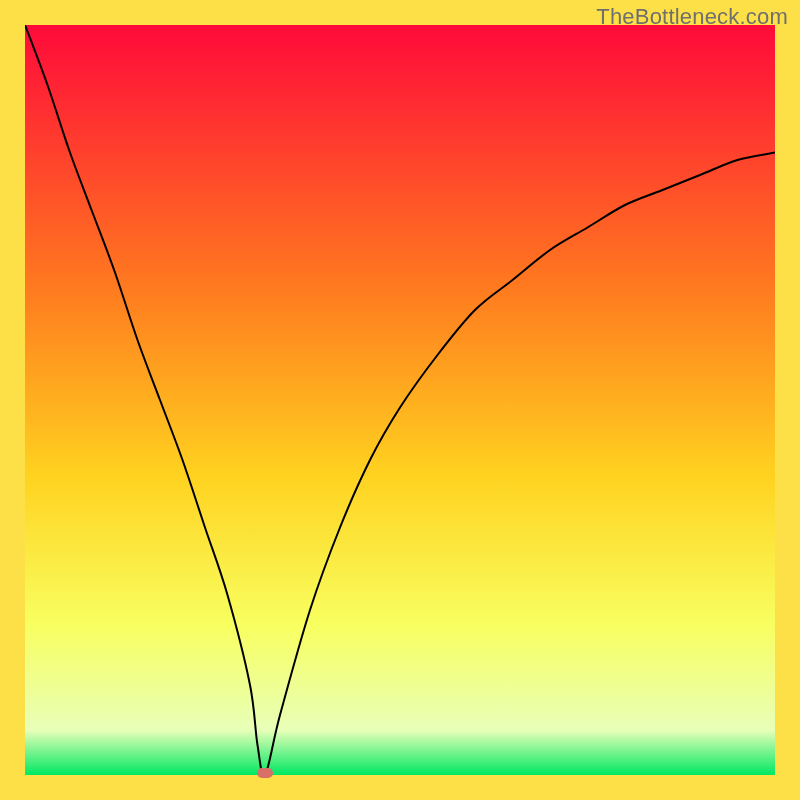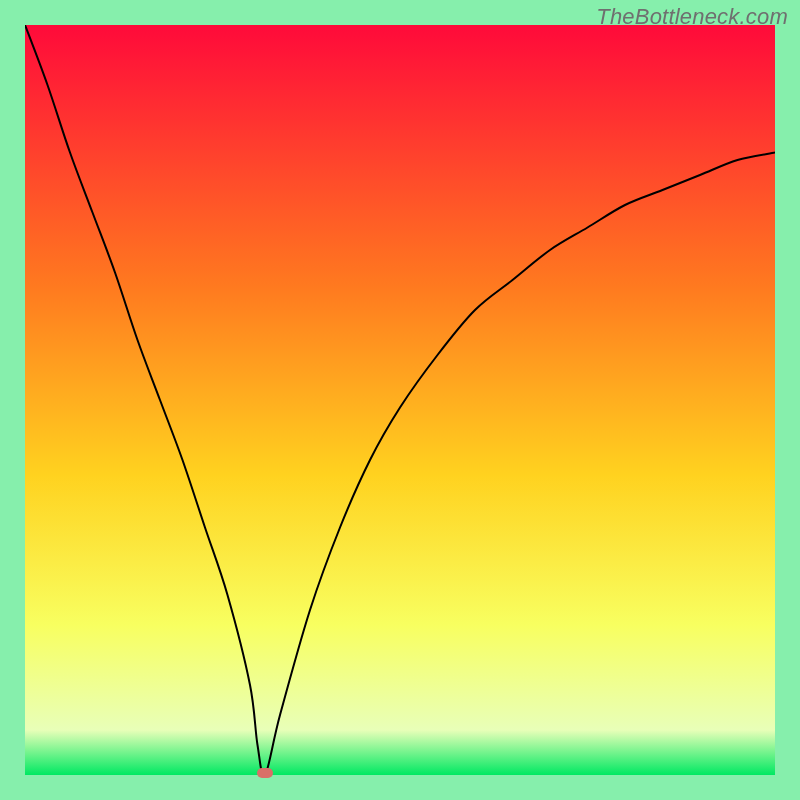--- a/index.html
+++ b/index.html
@@ -10,22 +10,21 @@
     overflow: hidden;
     background: #000;
     font-family: Arial, Helvetica, sans-serif;
   }
   .frame {
     position: absolute;
     left: 0;
     top: 0;
     width: 800px;
     height: 800px;
-    background: #86efac;
-    font-style: italic;
+    background: #fde047;
   }
   .plot {
     position: absolute;
     left: 25px;
     top: 25px;
     width: 750px;
     height: 750px;
   }
   .watermark {
     position: absolute;

